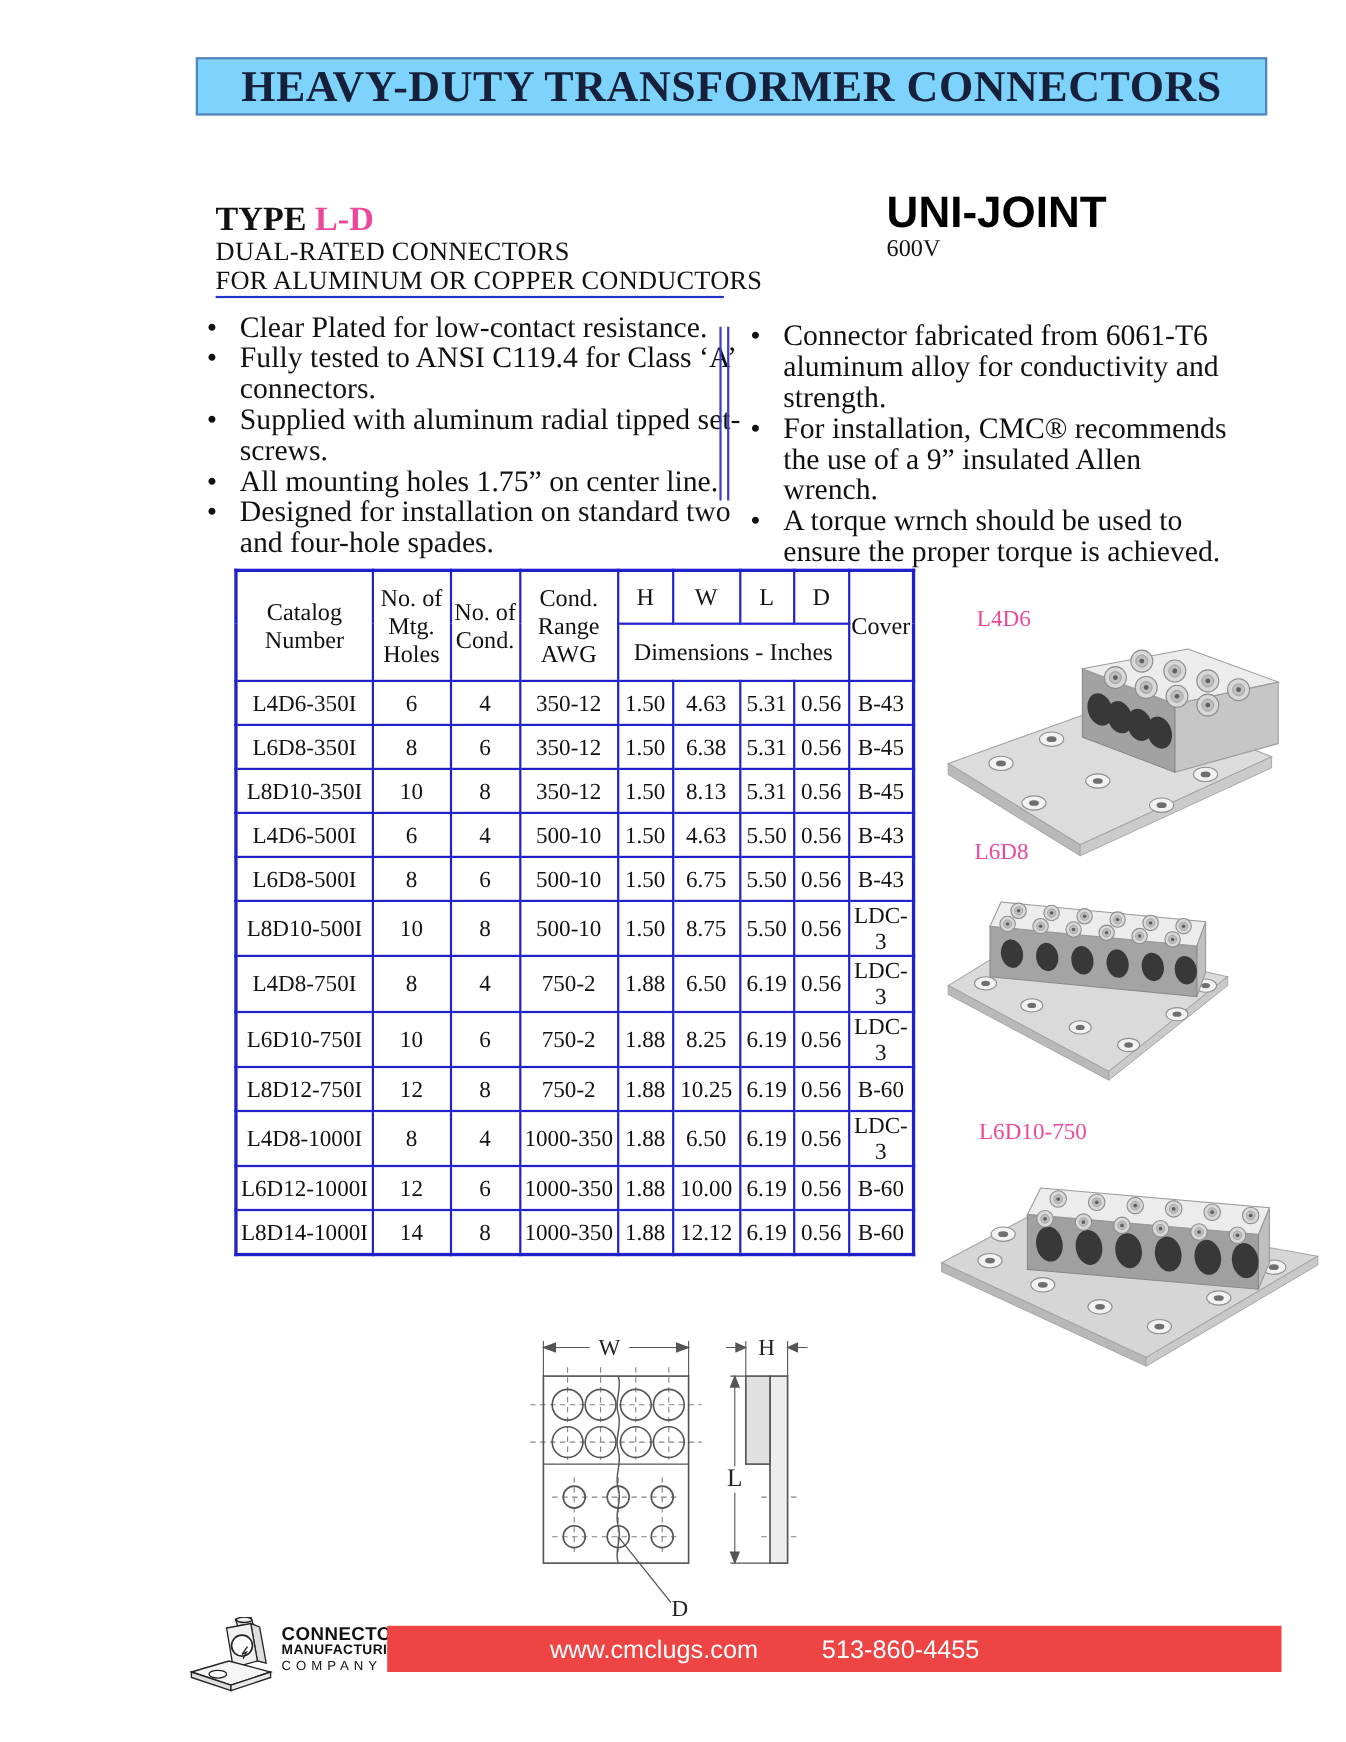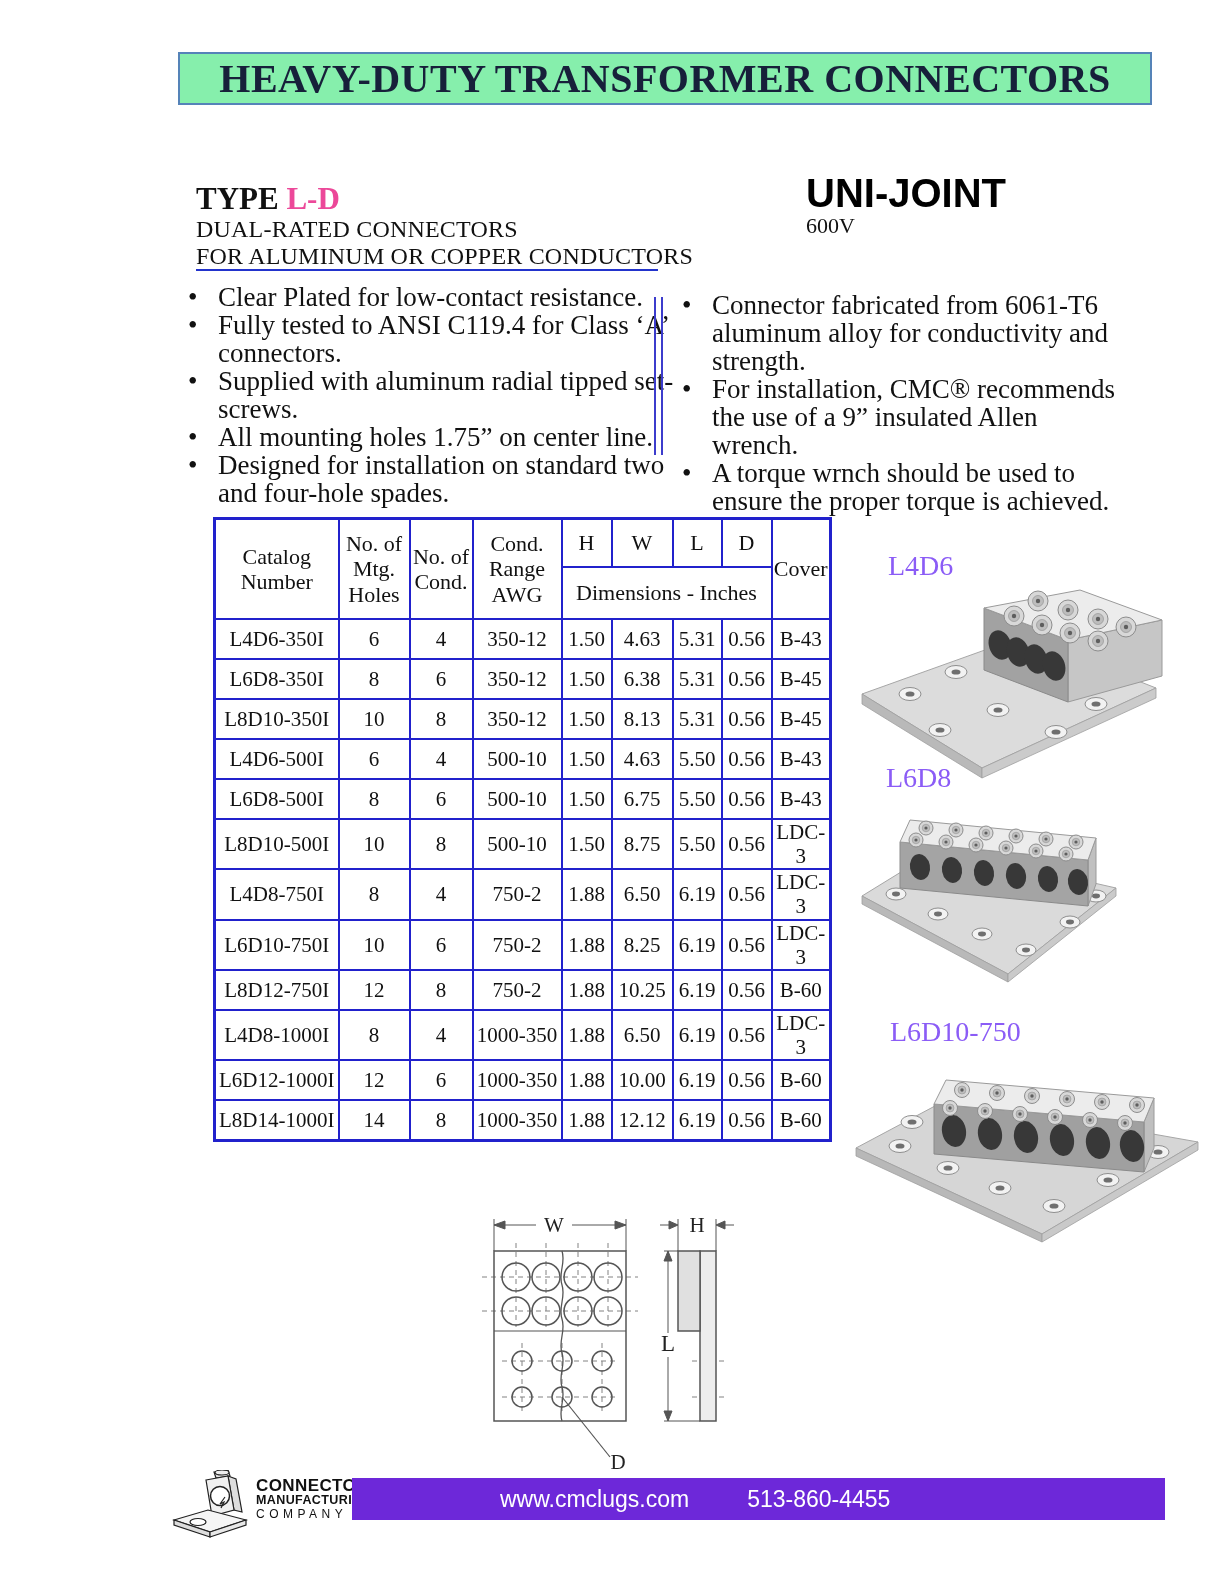--- a/index.html
+++ b/index.html
@@ -1,21 +1,21 @@
 <!DOCTYPE html>
 <html><head>
 <meta charset="utf-8">
 <style>
   html,body{margin:0;padding:0;background:#ffffff;}
   .page{position:relative;width:1224px;height:1584px;background:#ffffff;overflow:hidden;
         font-family:"Liberation Serif",serif;color:#111111;}
 
   
   .banner{position:absolute;left:178px;top:52px;width:974px;height:53px;box-sizing:border-box;
-          background:#86efac;border:2px solid #5583b8;display:flex;align-items:center;justify-content:center;}
+          background:#7dd3fc;border:2px solid #5583b8;display:flex;align-items:center;justify-content:center;}
   .banner h1{margin:0;font-size:40px;font-weight:bold;letter-spacing:0.5px;color:#17203a;
              font-family:"Liberation Serif",serif;white-space:nowrap;}
 
   
   .type-block{position:absolute;left:196px;top:182px;}
   .type-line{font-size:31px;font-weight:bold;line-height:34px;}
   .type-code{color:#ec4899;}
   .sub{font-size:24px;line-height:27px;letter-spacing:0.2px;}
   .title-underline{position:absolute;left:196px;top:269px;width:462px;height:2px;background:#2233cc;}
 
@@ -38,40 +38,40 @@
   .spec-table th,.spec-table td{border:2px solid #2121cc;font-weight:normal;padding:0;line-height:1.15;}
   .spec-table thead tr:first-child th.dim-th{height:46px;}
   .spec-table thead tr:last-child th{height:50px;}
   .spec-table tbody tr{height:40px;}
   .spec-table td:first-child{font-size:21px;}
   .spec-table td{font-size:21px;}
 
   .note{position:absolute;left:210px;top:1118px;color:#2222cc;font-style:italic;font-size:21.5px;}
 
   
-  .product-label{position:absolute;font-size:28px;color:#8b5cf6;}
+  .product-label{position:absolute;font-size:21px;color:#ec4899;}
   .lbl-1{left:888px;top:550px;}
   .lbl-2{left:886px;top:762px;}
   .lbl-3{left:890px;top:1016px;}
   .photo{position:absolute;}
   .ph-1{left:856px;top:582px;}
   .ph-2{left:856px;top:794px;}
   .ph-3{left:852px;top:1052px;}
 
   
   .diagram{position:absolute;left:478px;top:1185px;}
   .diagram text{font-family:"Liberation Serif",serif;fill:#222;}
 
   
   .logo-art{position:absolute;left:172px;top:1470px;}
   .logo-text{position:absolute;left:256px;top:1477px;font-family:"Liberation Sans",sans-serif;color:#111;}
   .logo-l1{font-size:17px;font-weight:bold;letter-spacing:0.4px;line-height:17px;}
   .logo-l2{font-size:12.5px;font-weight:bold;letter-spacing:0.4px;line-height:13px;}
   .logo-l3{font-size:12px;letter-spacing:4.5px;line-height:15px;}
-  .footer-bar{position:absolute;left:352px;top:1478px;width:813px;height:42px;background:#6d28d9;
+  .footer-bar{position:absolute;left:352px;top:1478px;width:813px;height:42px;background:#ef4444;
               box-sizing:border-box;display:flex;align-items:center;padding-left:148px;gap:58px;}
   .footer-bar span{color:#ffffff;font-family:"Liberation Sans",sans-serif;font-size:23px;}
 </style>
 </head>
 <body>
 
 <div class="page">
 
   <header class="banner">
     <h1>HEAVY-DUTY TRANSFORMER CONNECTORS</h1>

